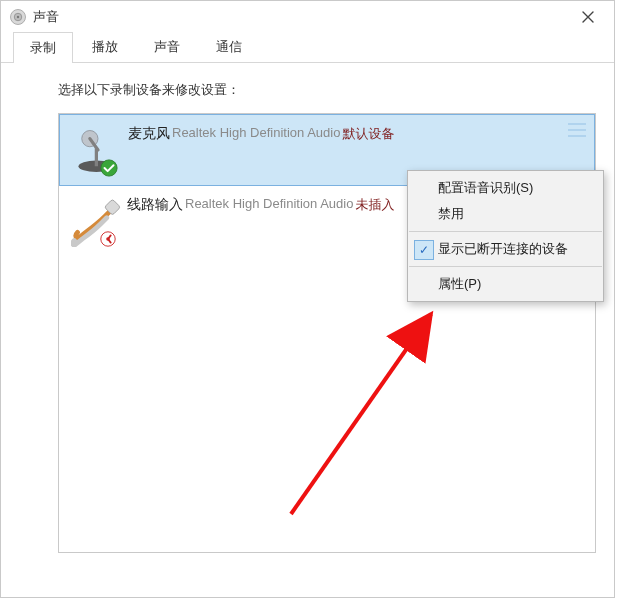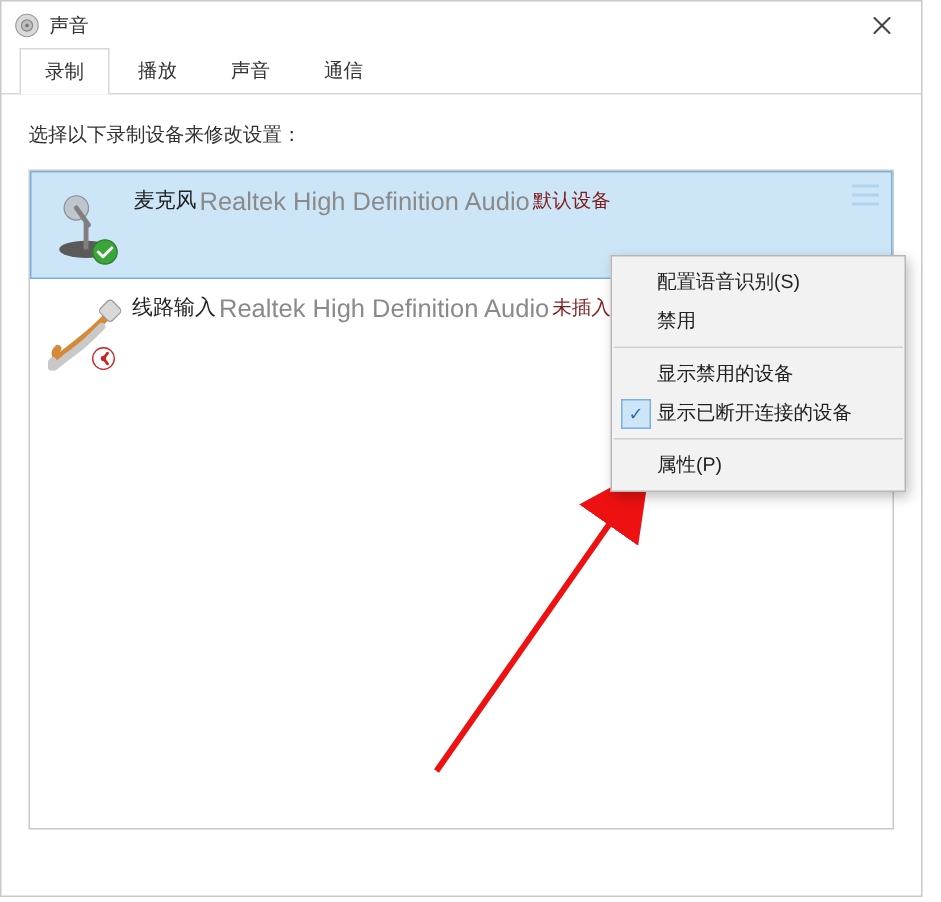--- a/index.html
+++ b/index.html
@@ -67,20 +67,21 @@
     margin-right: 2px;
   }
   .tab.active {
     background: #ffffff;
     border-color: #d7d7d7;
     top: 1px;
   }
   
   .body {
     padding: 18px 18px 0 18px;
+    margin-left: 39px;
   }
   .instructions {
     font-size: 13px;
     color: #333;
     margin-bottom: 14px;
   }
   .device-list {
     border: 1px solid #c9c9c9;
     background: #ffffff;
     height: 440px;
@@ -115,21 +116,21 @@
     width: 18px; height: 18px;
     display: flex; align-items: center; justify-content: center;
   }
   .device-text {
     display: flex;
     flex-direction: row;
     gap: 2px;
     padding-top: 2px;
   }
   .device-name { color: #222; font-size: 14px; }
-  .device-sub  { color: #8a8a8a; font-size: 17px; }
+  .device-sub  { color: #8a8a8a; font-size: 13px; }
   .device-stat { color: #7f1d1d; font-size: 13px; }
   .device-item .menu-indicator {
     position: absolute;
     right: 8px; top: 8px;
     width: 18px; height: 14px;
     display: flex; flex-direction: column; justify-content: space-between;
     opacity: .35;
   }
   .menu-indicator span { display:block; height:2px; background:#7bb1e0; }
 
@@ -271,20 +272,19 @@
     </defs>
     <line x1="20" y1="215" x2="160" y2="15" stroke="#e11" stroke-width="4" marker-end="url(#ah)"></line>
   </svg>
 
 </div>
 
 <div class="context-menu">
   <div class="menu-item">配置语音识别(S)</div>
   <div class="menu-item">禁用</div>
   <div class="menu-sep"></div>
-  <div class="menu-item">显示禁用的设备</div>
   <div class="menu-item">
     <span class="check">✓</span>
     <span>显示已断开连接的设备</span>
   </div>
   <div class="menu-sep"></div>
   <div class="menu-item">属性(P)</div>
 </div>
 
 </body></html>

